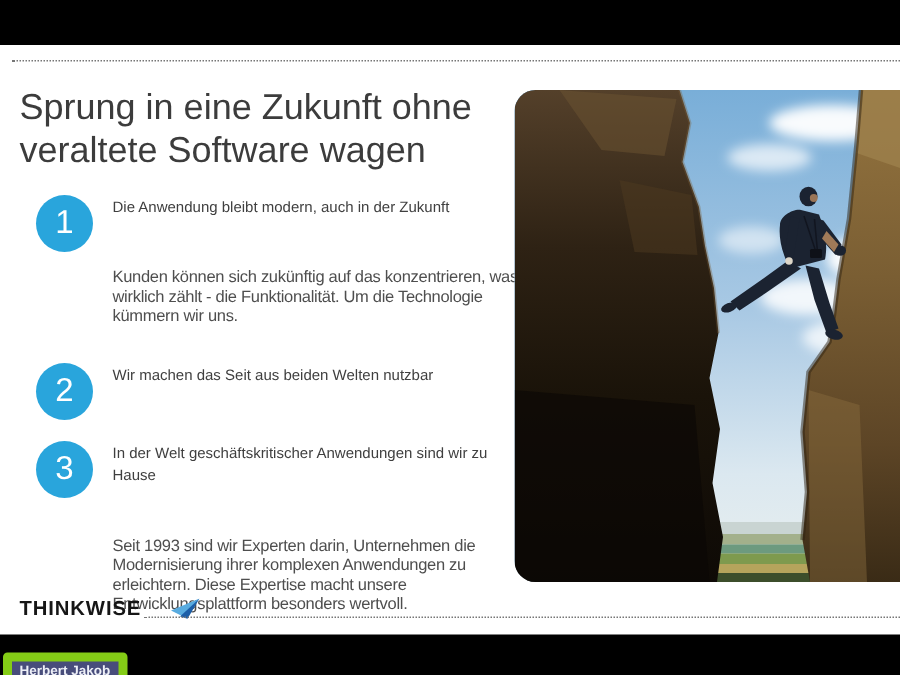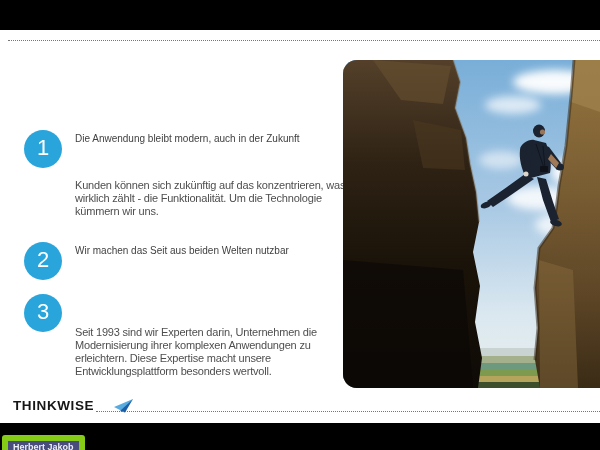--- a/index.html
+++ b/index.html
@@ -37,38 +37,40 @@
          font-weight:700;padding:1px 5px 2px;line-height:10px;}
 </style>
 </head>
 <body>
 
 <div class="stage">
 
   <div class="topbar"></div>
   <div class="dotted-top"></div>
 
+  <h1 class="title">Sprung in eine Zukunft ohne veraltete Software wagen</h1>
 
   <div class="items">
     <div class="item">
       <div class="badge">1</div>
       <div class="item-text">
         <div class="item-heading">Die  Anwendung bleibt modern, auch in der Zukunft</div>
         <div class="item-body">Kunden können sich zukünftig auf das konzentrieren, was wirklich zählt - die Funktionalität. Um die Technologie kümmern wir uns.</div>
       </div>
     </div>
     <div class="item">
       <div class="badge">2</div>
       <div class="item-text">
         <div class="item-heading">Wir machen das Seit aus beiden Welten nutzbar</div>
       </div>
     </div>
     <div class="item">
       <div class="badge">3</div>
       <div class="item-text">
+        <div class="item-heading">In der Welt geschäftskritischer Anwendungen sind wir zu Hause</div>
         <div class="item-body">Seit 1993 sind wir Experten darin, Unternehmen die Modernisierung ihrer komplexen Anwendungen zu erleichtern. Diese Expertise macht unsere Entwicklungsplattform besonders wertvoll.</div>
       </div>
     </div>
   </div>
 
   <div class="photo">
     <svg width="257" height="328" viewBox="0 0 257 328" xmlns="http://www.w3.org/2000/svg">
       <defs>
         <linearGradient id="sky" x1="0" y1="0" x2="0" y2="1">
           <stop offset="0" stop-color="#79aed8"></stop>

